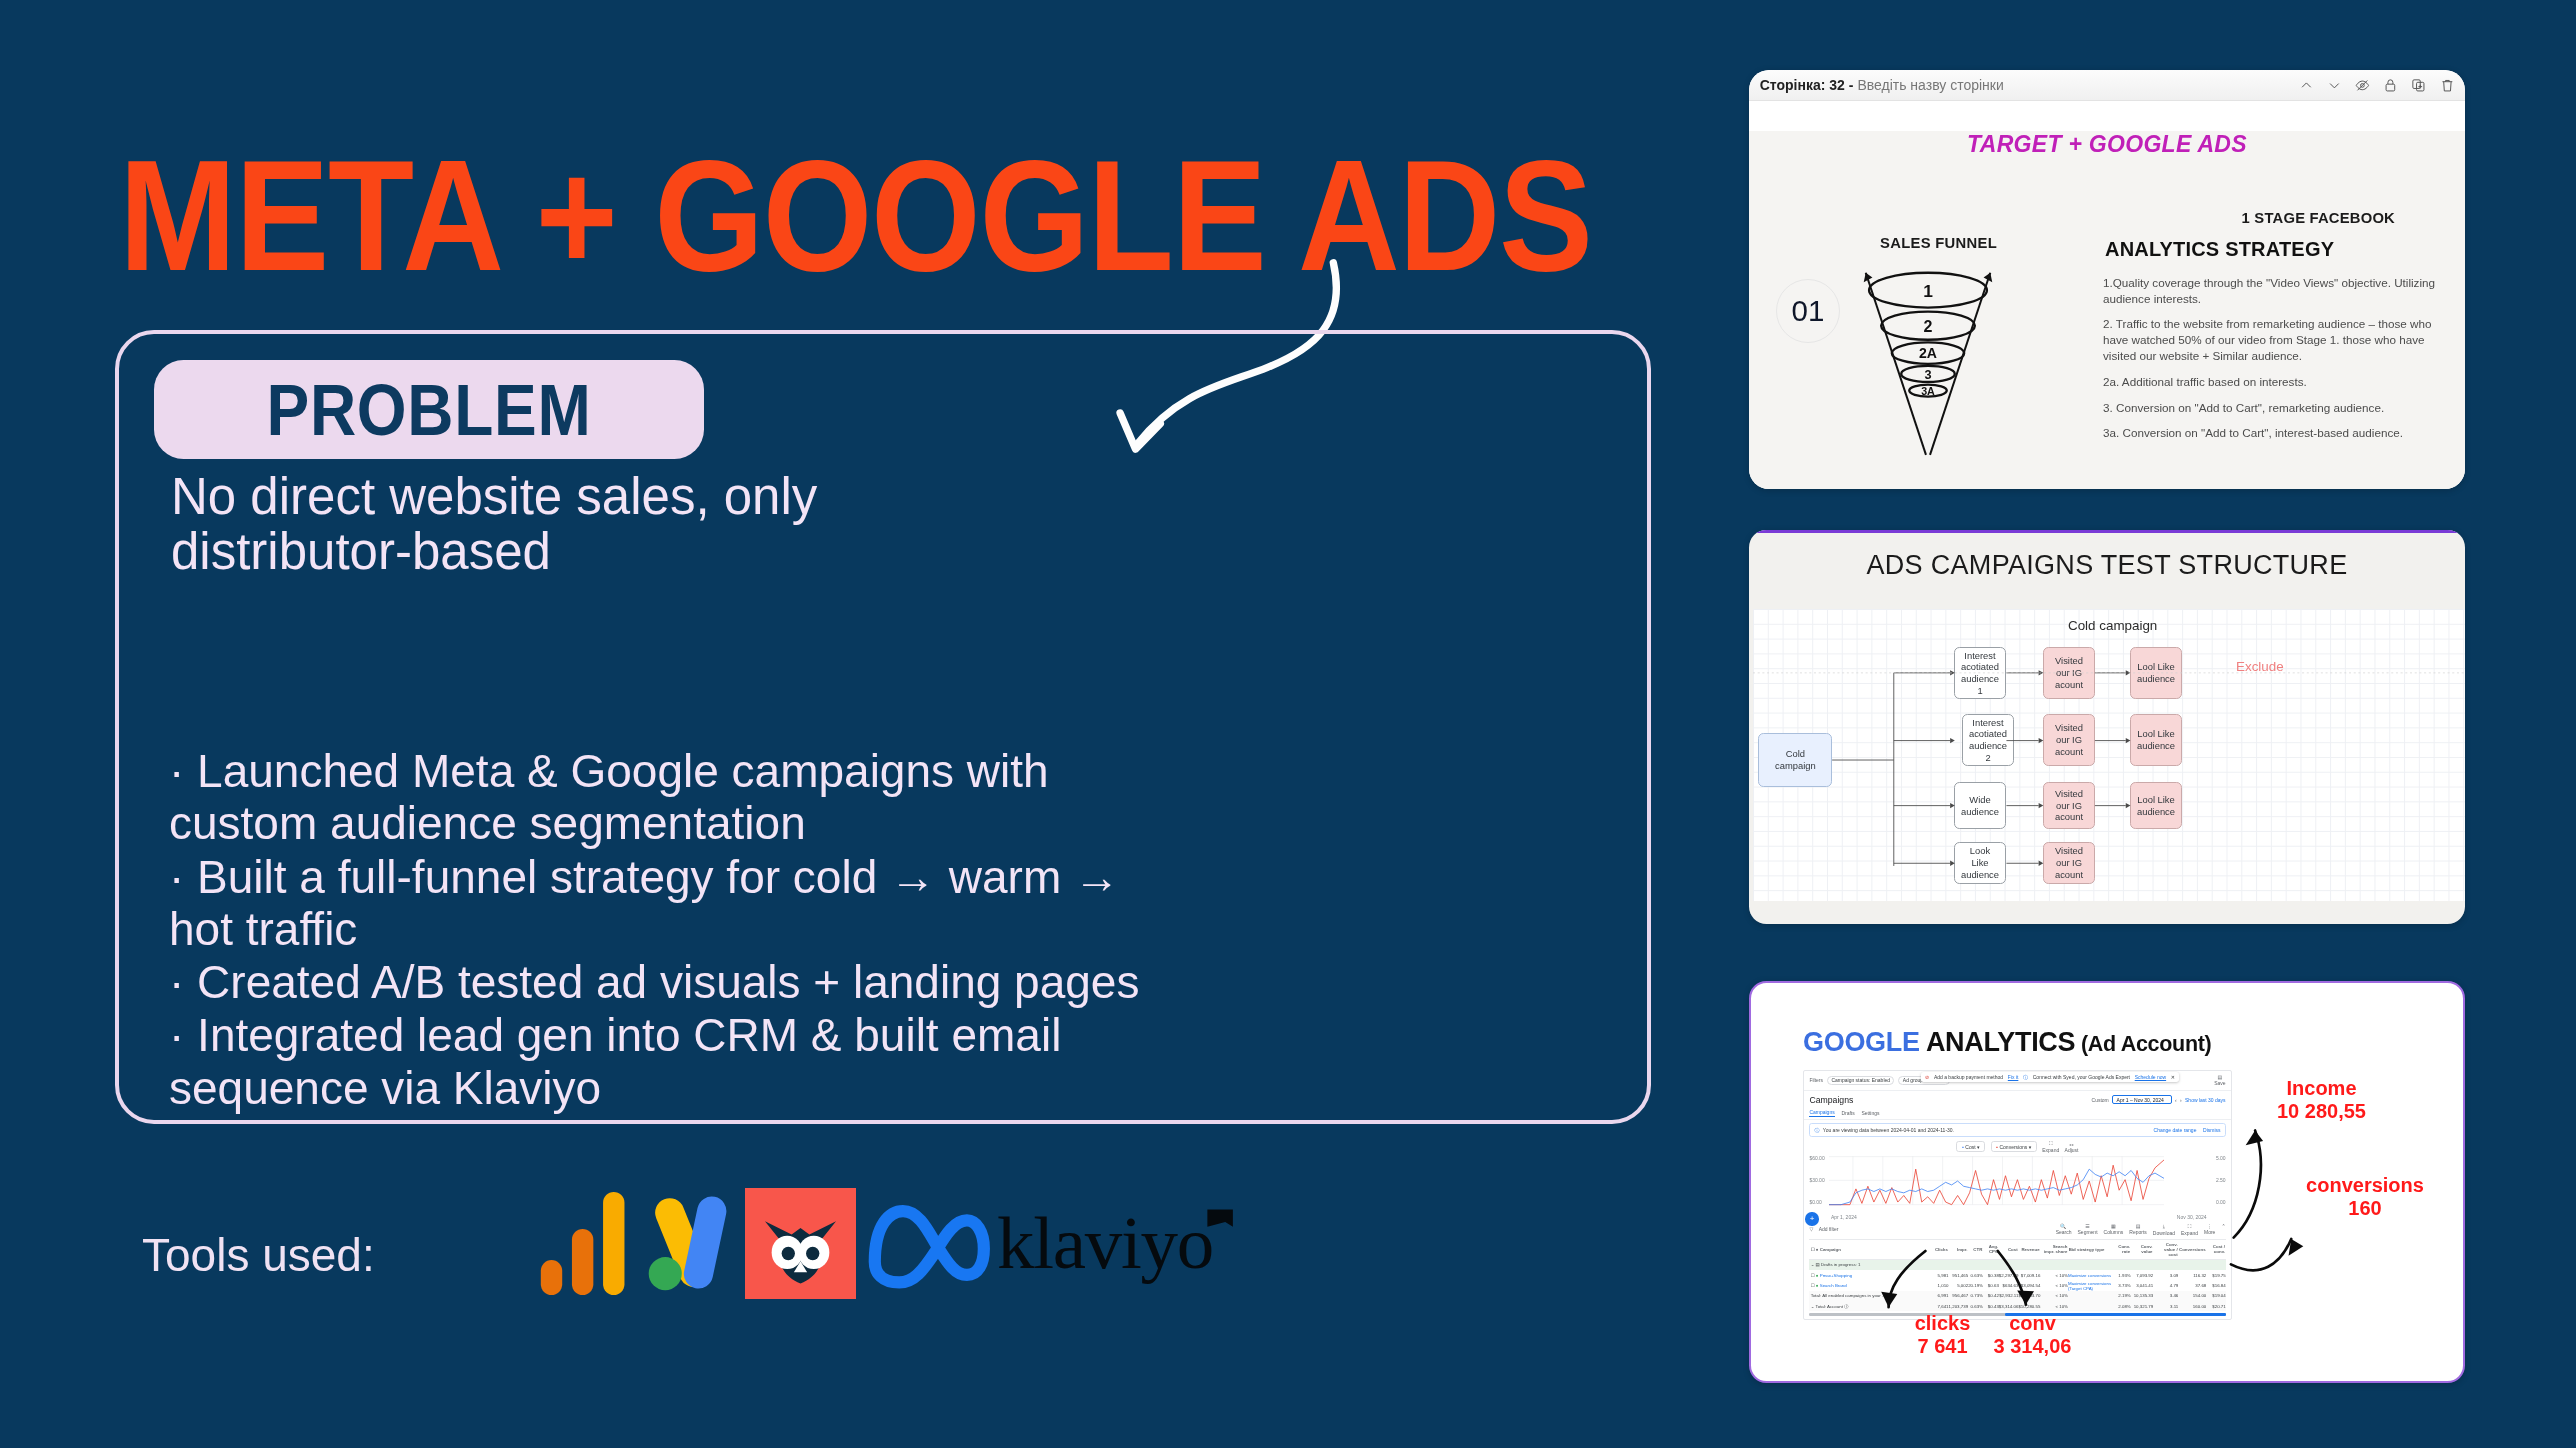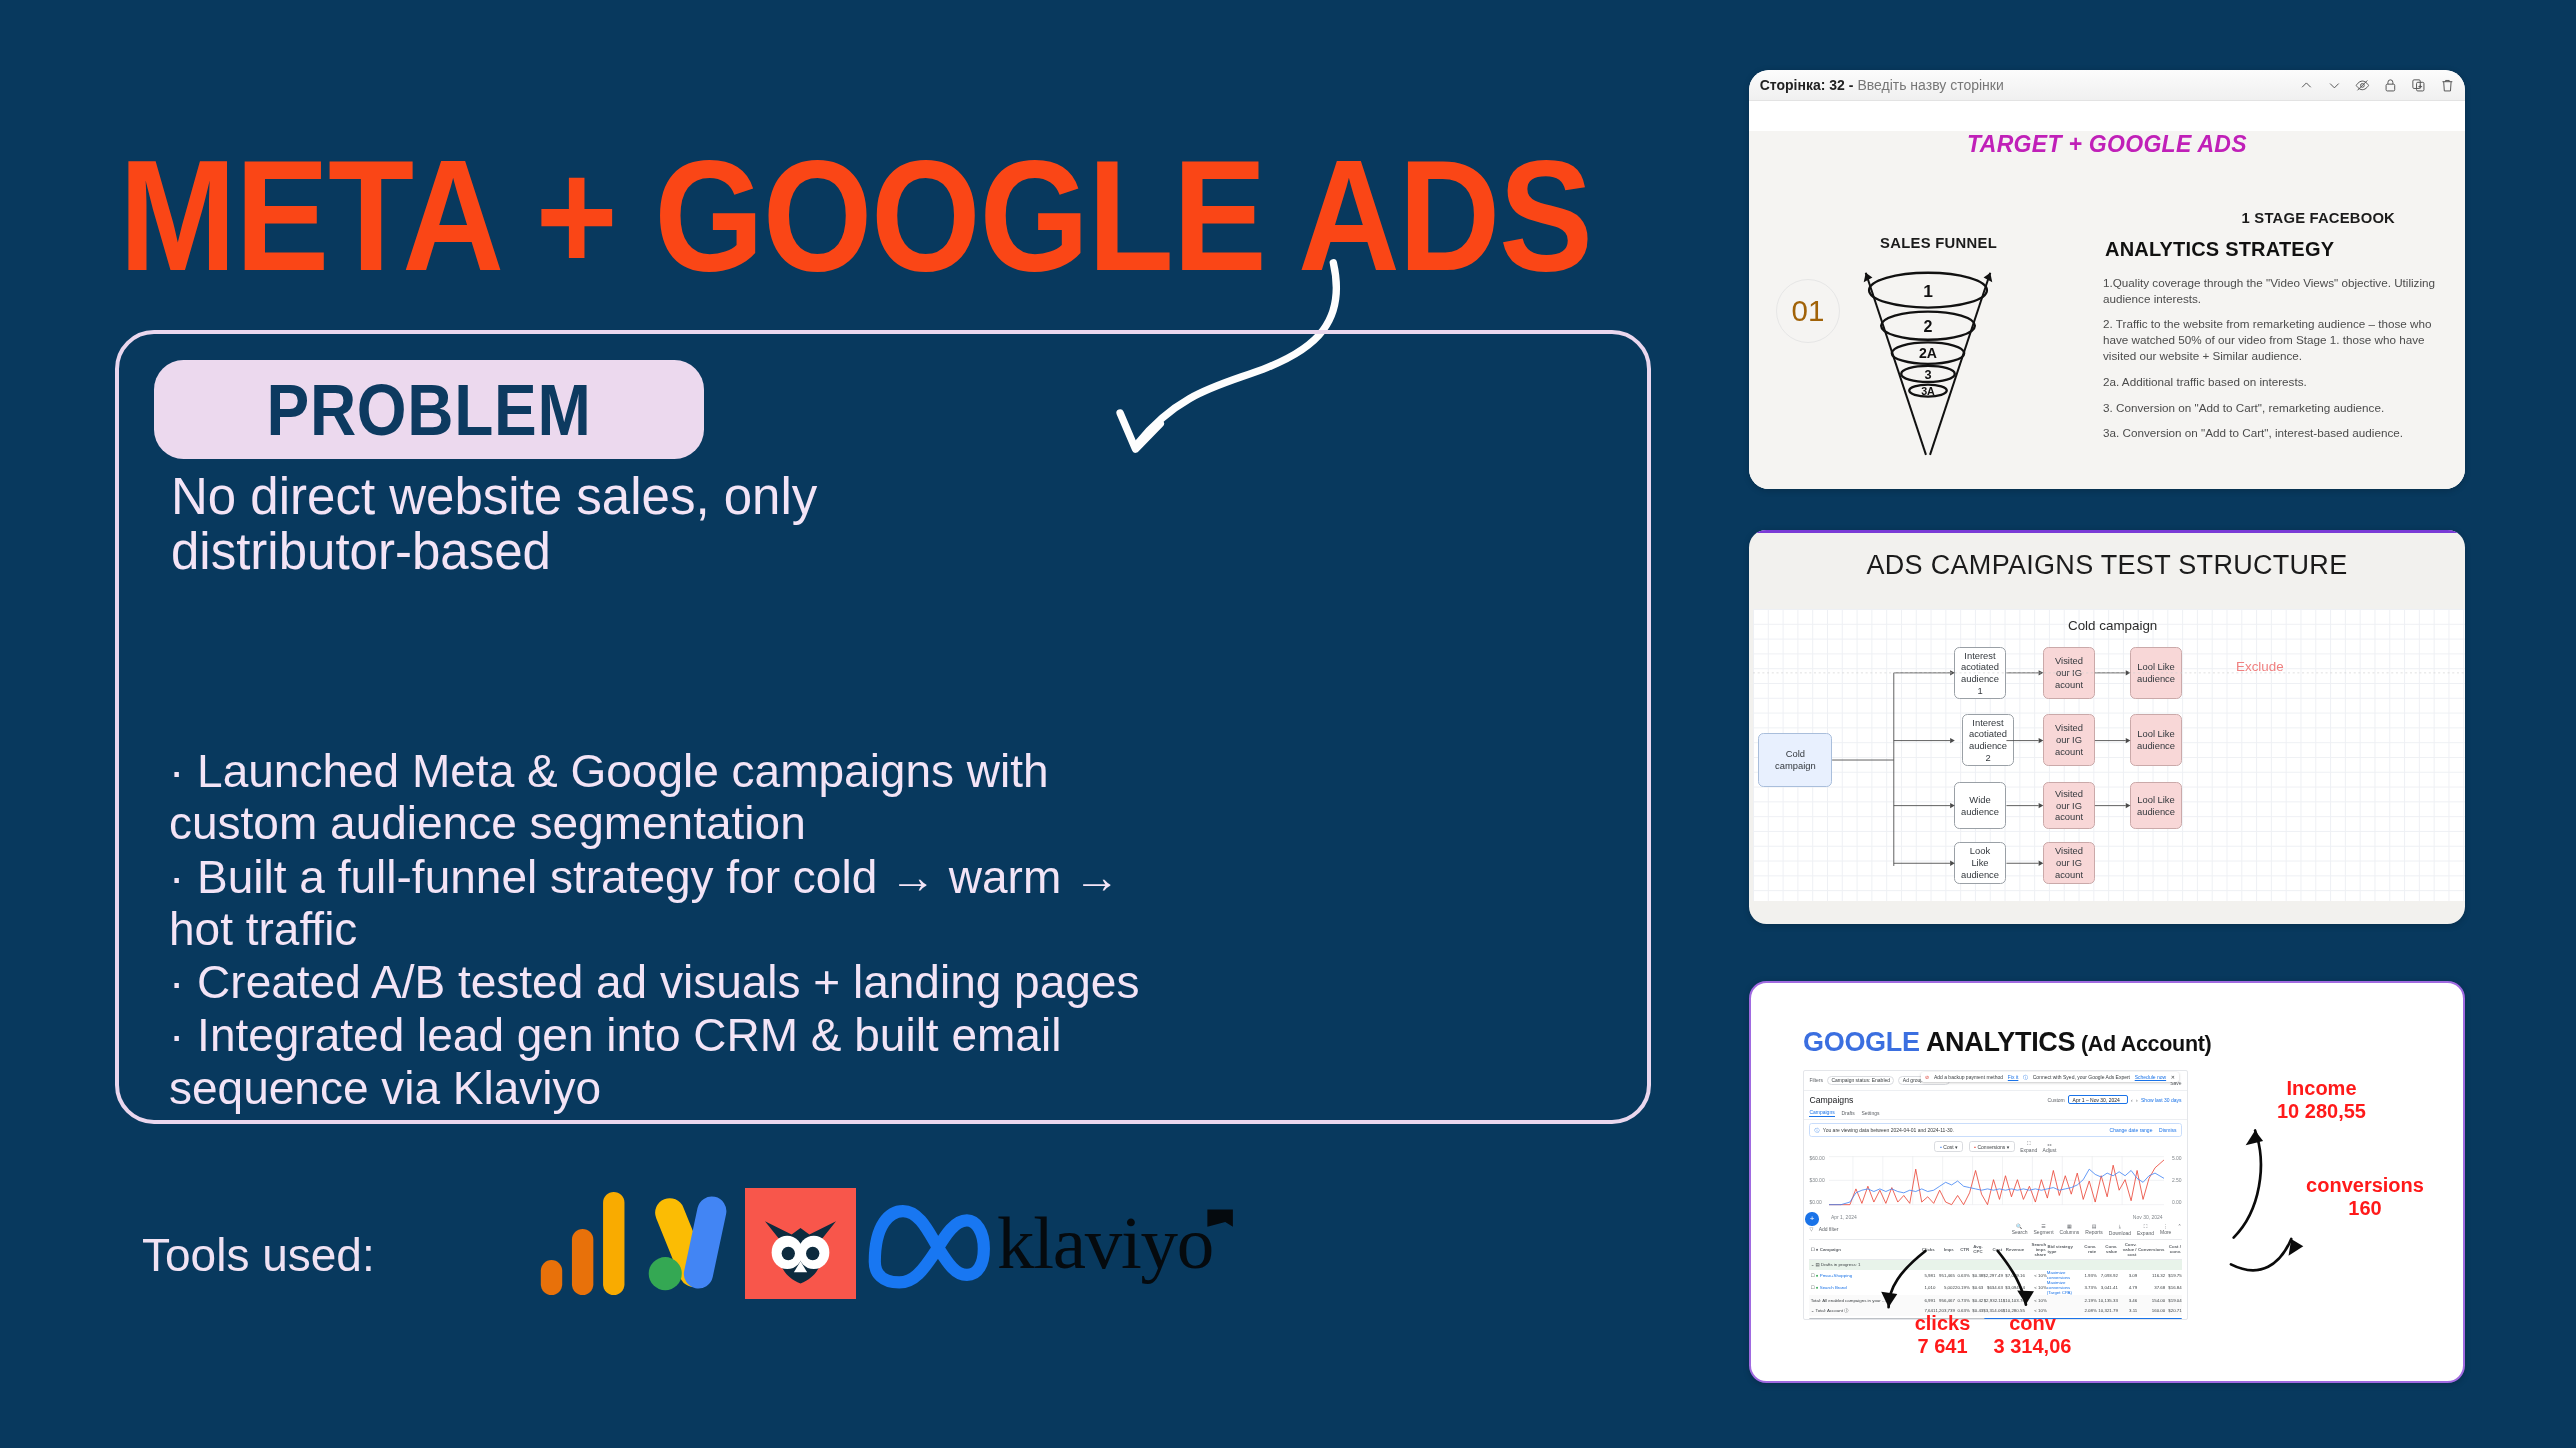--- a/index.html
+++ b/index.html
@@ -118,21 +118,21 @@
   #card1-titlebar .tb-sub { color:#777; margin-left: 4px; }
   .tb-icons { margin-left:auto; display:flex; gap:13.4px; align-items:center; }
   .tb-icons svg { width: 14.8px; height: 14.8px; stroke:#555; fill:none; stroke-width:1.6; }
   #card1-body { position:relative; height: 388px; background:#f5f4f2; }
   #c1-head { text-align:center; color:#c020b8; font-style: italic; font-weight:800; font-size: 23px; margin-top: 29.5px; letter-spacing:0.3px; }
   #c1-salesfunnel { position:absolute; left: 131px; top: 104px; font-size: 14.8px; font-weight: 800; color:#1b1b1b; letter-spacing:0.3px;}
   #c1-stage { position:absolute; right: 70px; top: 79px; font-size: 14.8px; font-weight:800; color:#1b1b1b; letter-spacing:0.2px;}
   #c1-promo { position:absolute; left: 356px; top: 107px; font-size: 20px; font-weight: 800; color:#111; letter-spacing:0.2px;}
   #c1-badge {
     position:absolute; left: 27px; top: 148px; width: 64px; height:64px;
-    border:1.3px solid #e6e6e6; border-radius:50%; color:#a16207;
+    border:1.3px solid #e6e6e6; border-radius:50%; color:#0f172a;
     display:flex; align-items:center; justify-content:center; font-size:29.5px; font-weight:300;
   }
   #c1-funnel { position:absolute; left: 102px; top: 131px; }
   #c1-strategy {
     position:absolute; left: 354px; top: 144px; width: 335px;
     font-size: 11.7px; line-height: 1.38; color: #4c4c4c;
   }
   #c1-strategy p { margin-bottom: 9.4px; }
 
   
@@ -157,21 +157,21 @@
   #c2-cold-label { position:absolute; left: 315px; top: 9.4px; font-size:13.4px; color:#2b2b2b; }
   #c2-exclude { position:absolute; left: 483px; top: 50px; font-size:13.4px; color:#f08080; }
 
   
   #card3 { left: 1749px; top: 981px; width: 716px; height: 402px; background:#fff; border-radius: 17.4px; border: 2px solid #a06ae0; }
   #c3-title { position:absolute; left: 52px; top: 44px; font-size: 27px; font-weight: 800; letter-spacing:-0.3px; white-space:nowrap;}
   #c3-title .g { color:#3b6fe0; }
   #c3-title .a { color:#111; }
   #c3-title .s { color:#111; font-size: 21.5px; }
   #ga-shot {
-    position:absolute; left: 52px; top: 87px; width: 385px; height: 250px;
+    position:absolute; left: 52px; top: 87px; width: 429px; height: 250px;
     background:#fff; border:0.7px solid #e4e6ea; border-radius: 2px; overflow:hidden;
     font-size: 5px; color:#3c4043;
   }
   .ga-row { display:flex; align-items:center; }
   .annot { position:absolute; color:#ff1a1a; font-weight: 800; text-align:center; line-height:1.15; }
   .annot.big { font-size: 20px; }
 
   
   .logo { display:flex; align-items:center; justify-content:center; }
 </style>

